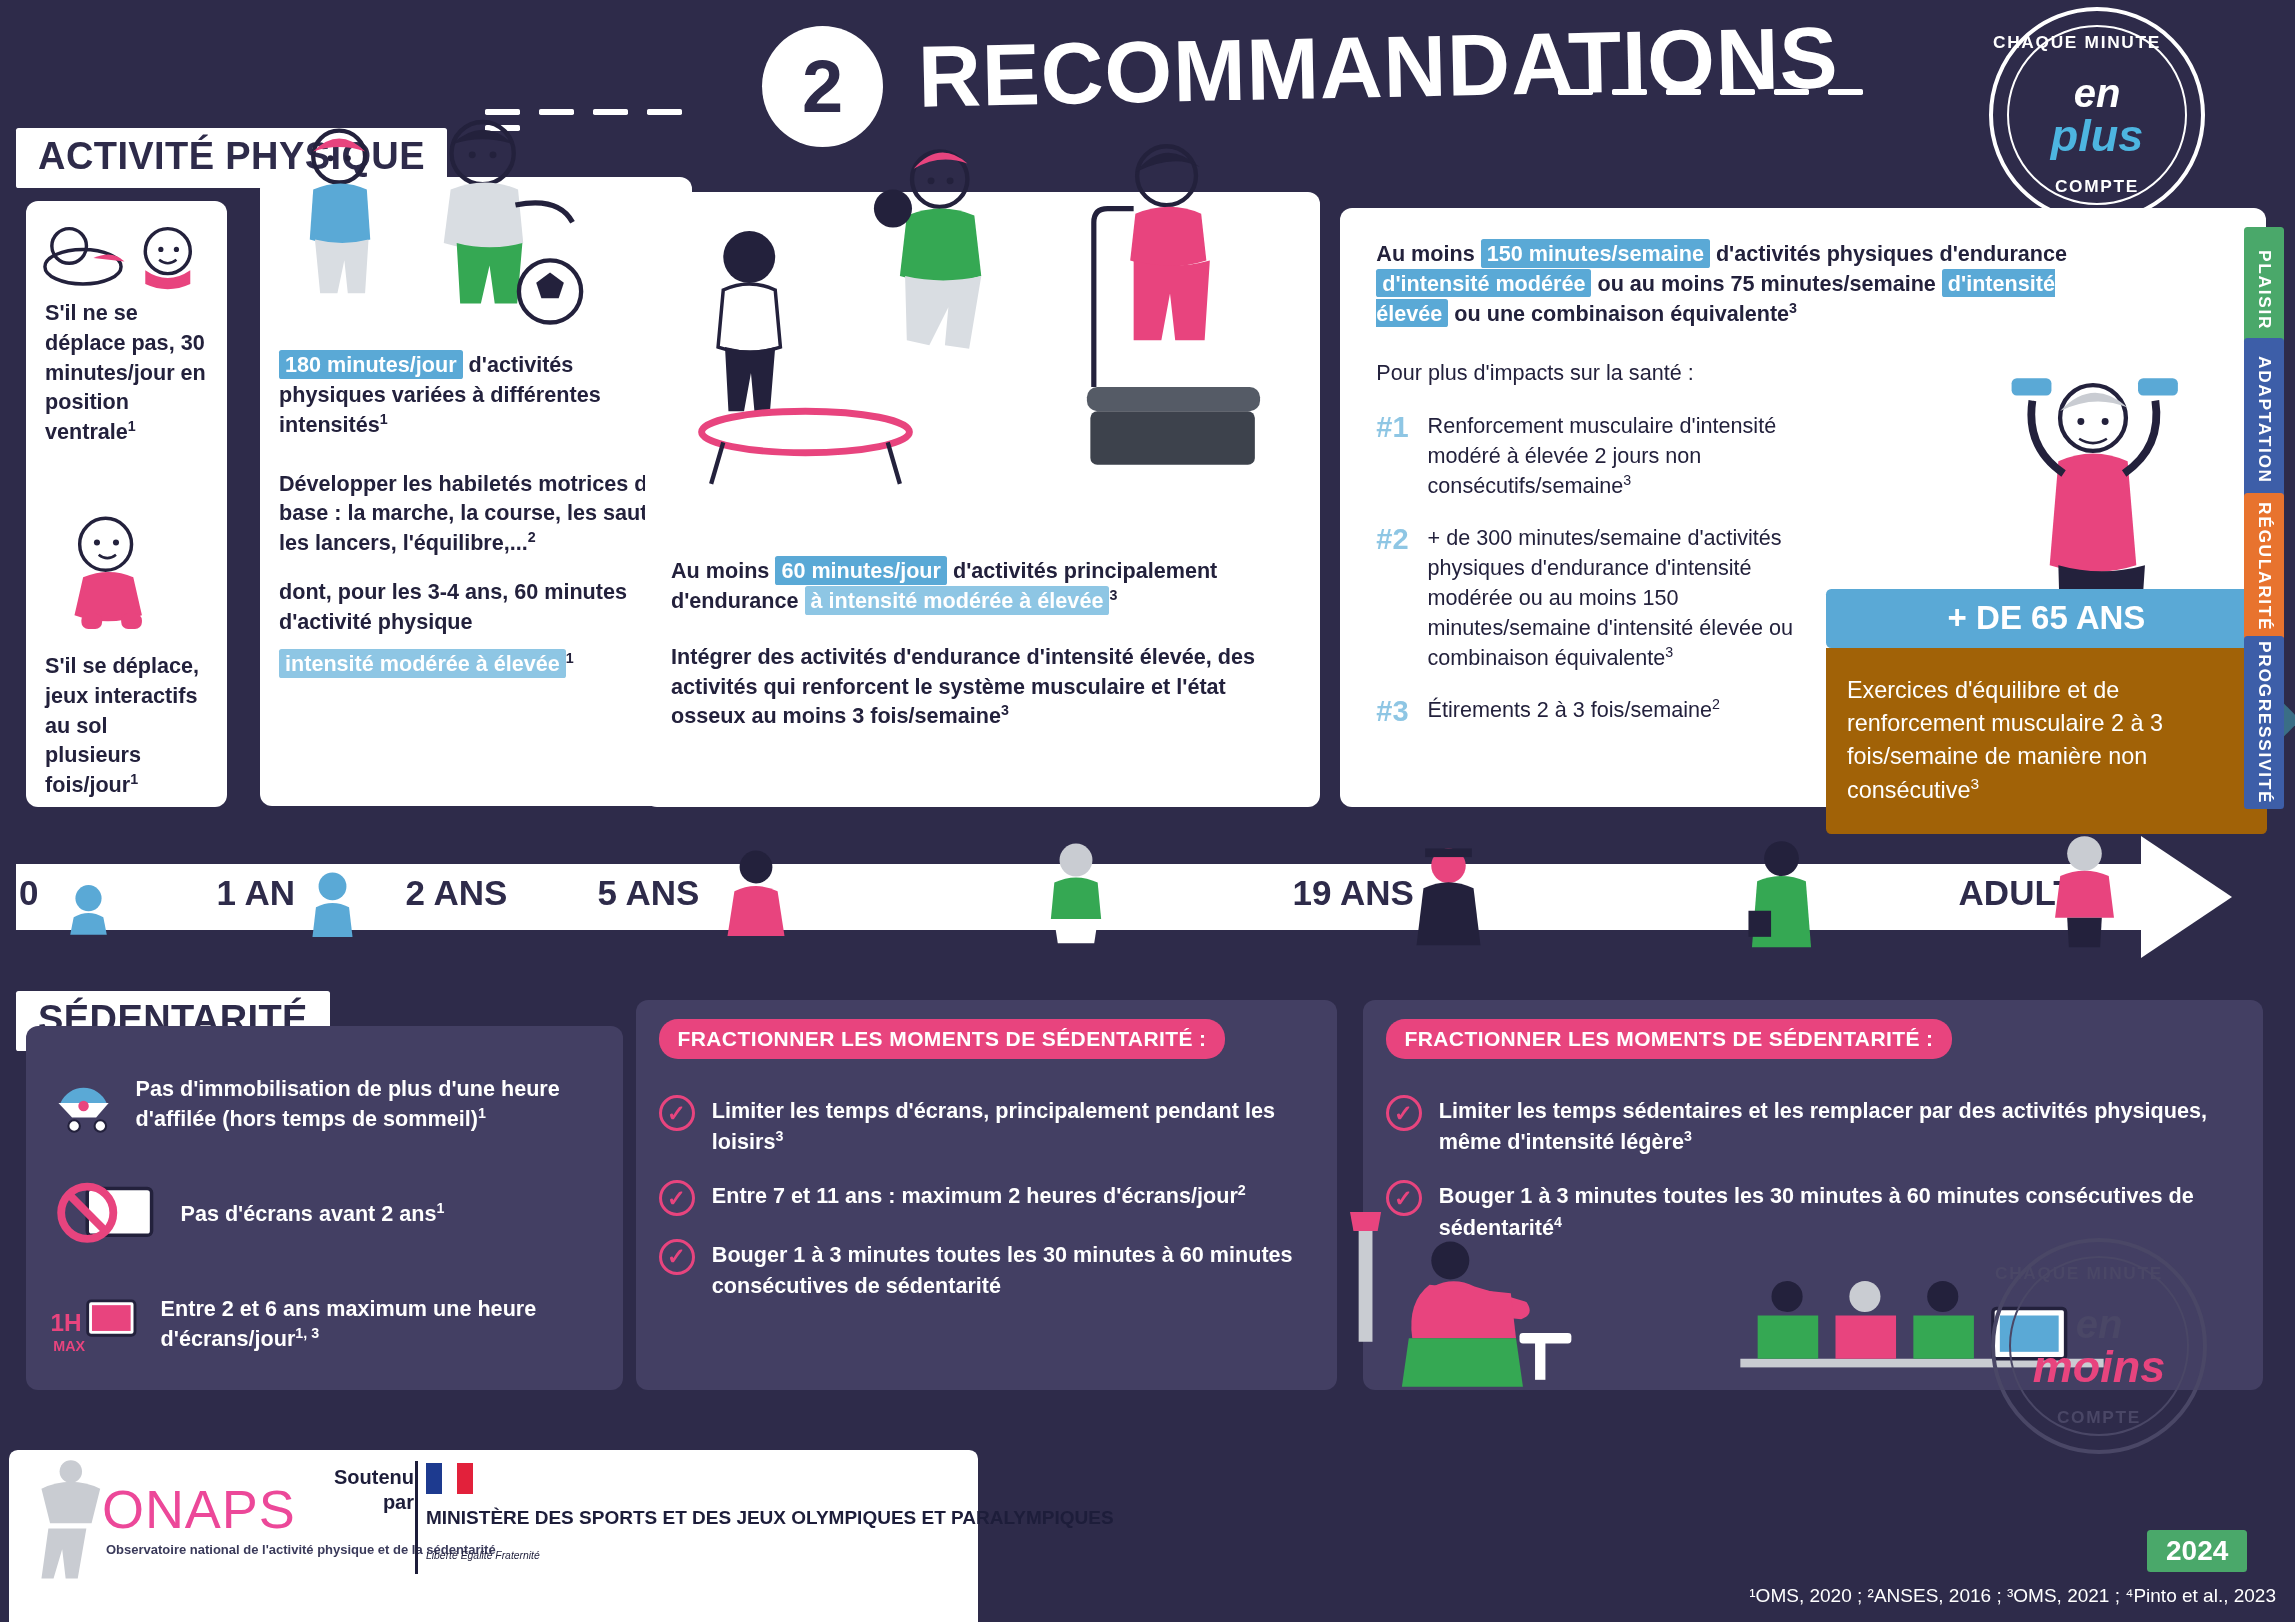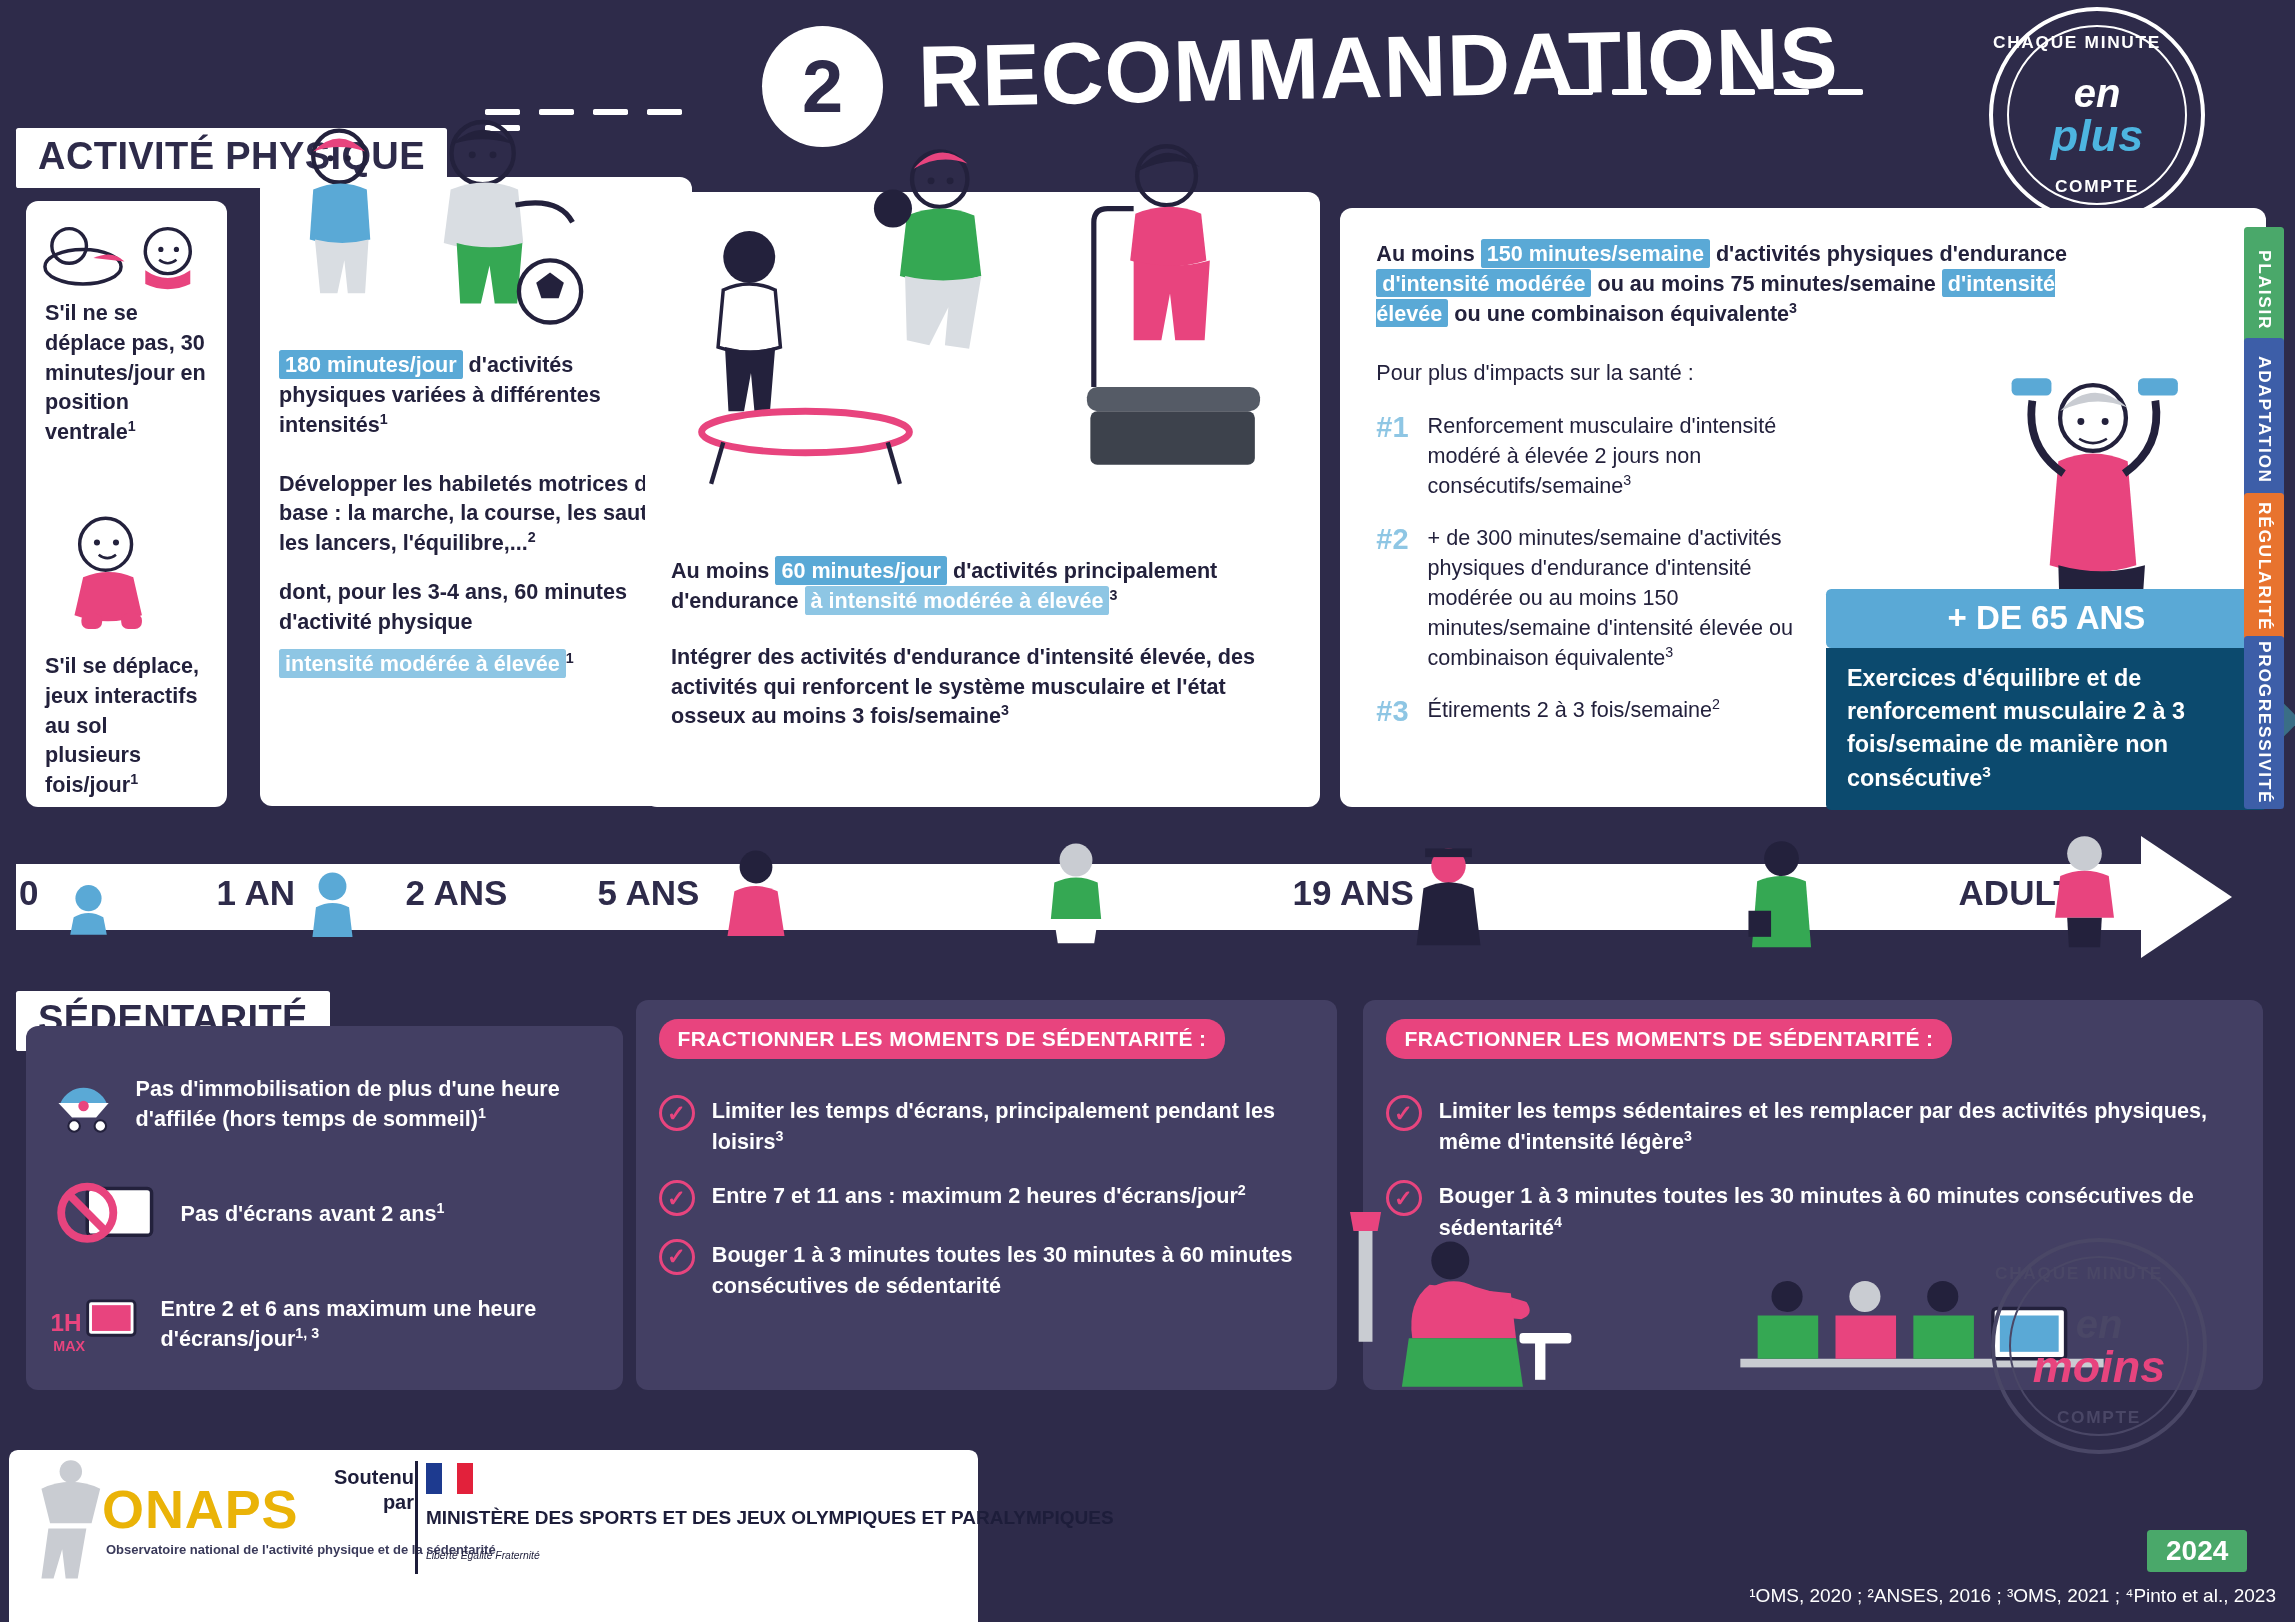--- a/index.html
+++ b/index.html
@@ -113,34 +113,34 @@
   #vtab-regularite { left: 2244px; top: 493px; height: 147px; background: #e8732e; }
   #vtab-progressivite { left: 2244px; top: 636px; height: 173px; background: #3d5ea8; }
 
   
   #box-65 { position: absolute; left: 1826px; top: 589px; width: 441px; height: 221px; }
   #box-65 .title {
     background: #5aa9d6; color: #ffffff; font-size: 33px; font-weight: bold;
     text-align: center; padding: 10.4px 0; border-radius: 5.2px;
   }
   #box-65 .body {
-    background: #0c4a6e; color: #ffffff; font-size: 23.4px; font-weight: bold; line-height: 1.42;
-    padding: 14px 21px; border-radius: 0 0 5.2px 5.2px;
+    background: #a16207; color: #ffffff; font-size: 23.4px; font-weight: normal; line-height: 1.42;
+    padding: 26px 21px; border-radius: 0 0 5.2px 5.2px;
   }
   #box-65 .tail {
     position: absolute; right: -33px; top: 95px; width: 0; height: 0;
     border-top: 36px solid transparent; border-bottom: 36px solid transparent; border-left: 35px solid #3a6e86;
   }
 
   
   #footer-white {
     position: absolute; left: 8.7px; bottom: 0; width: 969px; height: 173px;
     background: #ffffff; border-radius: 8.7px 8.7px 0 0;
   }
-  .onaps-text { position: absolute; left: 102px; top: 1478px; font-size: 54px; font-weight: bold; color: #eab308; letter-spacing: 0.9px; }
+  .onaps-text { position: absolute; left: 102px; top: 1478px; font-size: 54px; font-weight: normal; color: #ec4899; letter-spacing: 0.9px; }
   .onaps-sub { position: absolute; left: 106px; top: 1542px; font-size: 13px; color: #3a3a5a; line-height: 1.3; font-weight: bold;}
   .soutenu { position: absolute; left: 319px; top: 1465px; font-size: 20px; font-weight: bold; color: #1d1d3a; text-align: right; line-height: 1.25; width: 95px;}
   .ministere { position: absolute; left: 426px; top: 1471px; font-size: 19px; font-weight: bold; color: #1d1d3a; line-height: 1.28; }
   .devise { position: absolute; left: 426px; top: 1549px; font-size: 10.4px; font-style: italic; color: #1d1d3a; line-height: 1.35; }
   .flagbox { position: absolute; left: 415px; top: 1461px; width: 2.6px; height: 113px; background: #1d1d3a; }
   .fr-flag { position: absolute; left: 426px; top: 1463px; width: 47px; height: 31px; display: flex; }
   .fr-flag i { flex: 1; }
   .fr-flag .b { background: #1d3a8f; } .fr-flag .w { background: #ffffff; } .fr-flag .r { background: #e2213b; }
 
   #year-badge {

